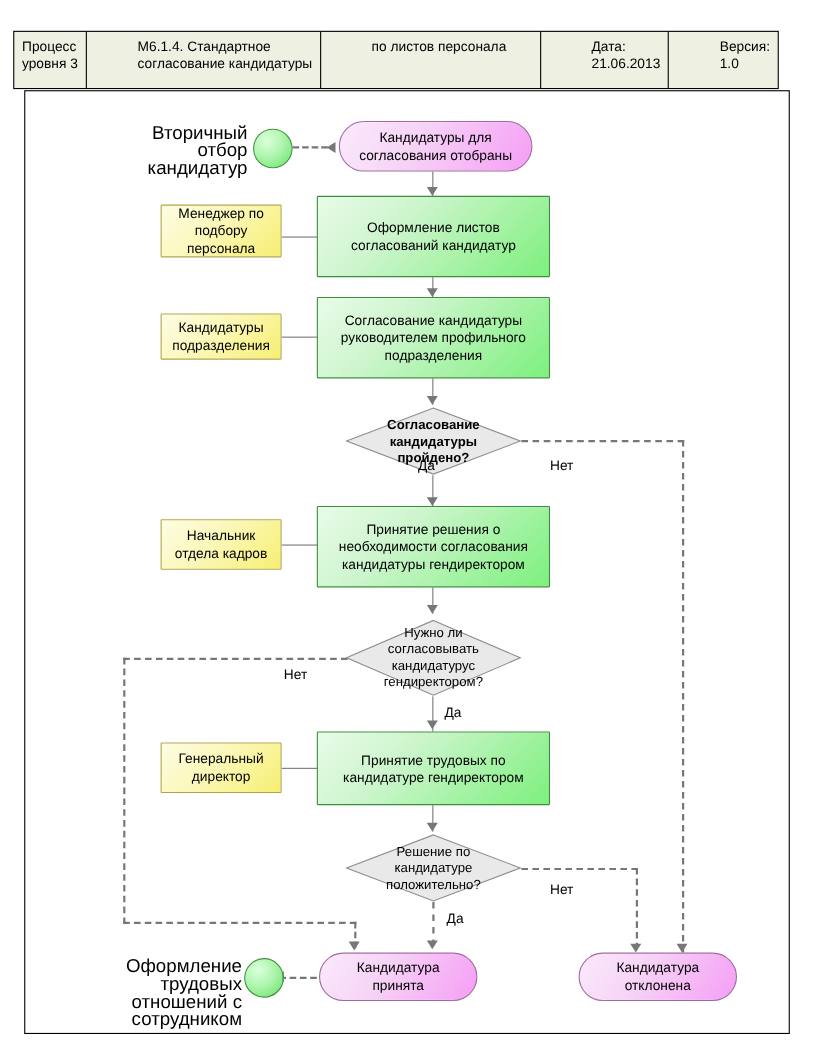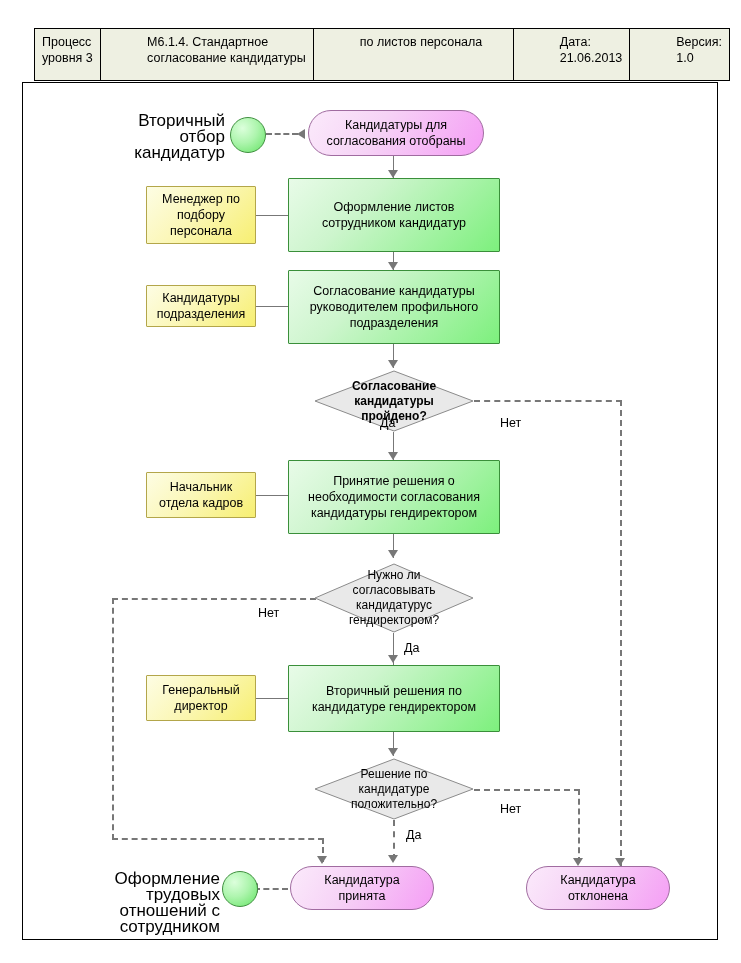--- a/index.html
+++ b/index.html
@@ -1,20 +1,20 @@
 <!DOCTYPE html>
 <html><head>
 <meta charset="utf-8">
 <style>
   html,body{margin:0;padding:0;background:#ffffff;}
   body{width:741px;height:963px;font-family:"Liberation Sans","DejaVu Sans",sans-serif;}
   #root{position:relative;width:741px;height:963px;overflow:hidden;background:#fff;}
 
   
-  .hdr{position:absolute;left:34px;top:28px;width:696px;height:53px;
+  .hdr{position:absolute;left:12px;top:28px;width:696px;height:53px;
        border:1px solid #000;background:#eef0e2;box-sizing:border-box;display:flex;gap:39px;}
   .hdr-cell{box-sizing:border-box;border-right:1px solid #000;
             padding:5px 7px 0 7px;font-size:12.5px;color:#000;line-height:16px;
             display:flex;flex-direction:column;justify-content:flex-start;}
   .hdr-cell:last-child{border-right:none;}
   .c1{width:86px;} .c2{width:216px;} .c3{width:218px;} .c4{width:97px;} .c5{flex:1;}
   .hdr-cell span{display:block;white-space:nowrap;}
 
   
   .frame{position:absolute;left:22px;top:82px;width:696px;height:858px;
@@ -104,33 +104,33 @@
   <div class="node term" style="left:308px;top:110px;width:176px;height:46px;">
     <div>
       <div>Кандидатуры для</div>
       <div>согласования отобраны</div>
     </div>
   </div>
 
   <div class="sv" style="left:393px;top:156px;height:22px;"></div>
   <div class="arw" style="left:388px;top:170px;"></div>
 
-  <div class="node role" style="left:146px;top:186px;width:110px;height:58px;">
+  <div class="node role" style="left:146px;top:186px;width:110px;height:48px;">
     <div>
       <div>Менеджер по</div>
       <div>подбору</div>
       <div>персонала</div>
     </div>
   </div>
   <div class="lnh ln" style="left:256px;top:215px;width:33px;"></div>
 
   <div class="node proc" style="left:288px;top:178px;width:212px;height:74px;">
     <div>
       <div>Оформление листов</div>
-      <div>сотрудником кандидатур</div>
+      <div>согласований кандидатур</div>
     </div>
   </div>
 
   <div class="sv" style="left:393px;top:252px;height:18px;"></div>
   <div class="arw" style="left:388px;top:262px;"></div>
 
   <div class="node role" style="left:146px;top:285px;width:110px;height:42px;">
     <div>
       <div>Кандидатуры</div>
       <div>подразделения</div>
@@ -215,21 +215,21 @@
   <div class="node role" style="left:146px;top:675px;width:110px;height:46px;">
     <div>
       <div>Генеральный</div>
       <div>директор</div>
     </div>
   </div>
   <div class="lnh ln" style="left:256px;top:698px;width:33px;"></div>
 
   <div class="node proc" style="left:288px;top:665px;width:212px;height:67px;">
     <div>
-      <div>Вторичный решения по</div>
+      <div>Принятие трудовых по</div>
       <div>кандидатуре гендиректором</div>
     </div>
   </div>
 
   <div class="sv" style="left:393px;top:732px;height:24px;"></div>
   <div class="arw" style="left:388px;top:748px;"></div>
 
   <div class="dia" style="left:314px;top:758px;width:160px;height:62px;">
     <svg width="160" height="62" viewBox="0 0 160 62">
       <polygon points="80,1 159,31 80,61 1,31" fill="#e9e9e9" stroke="#8b8b8b" stroke-width="1"></polygon>

